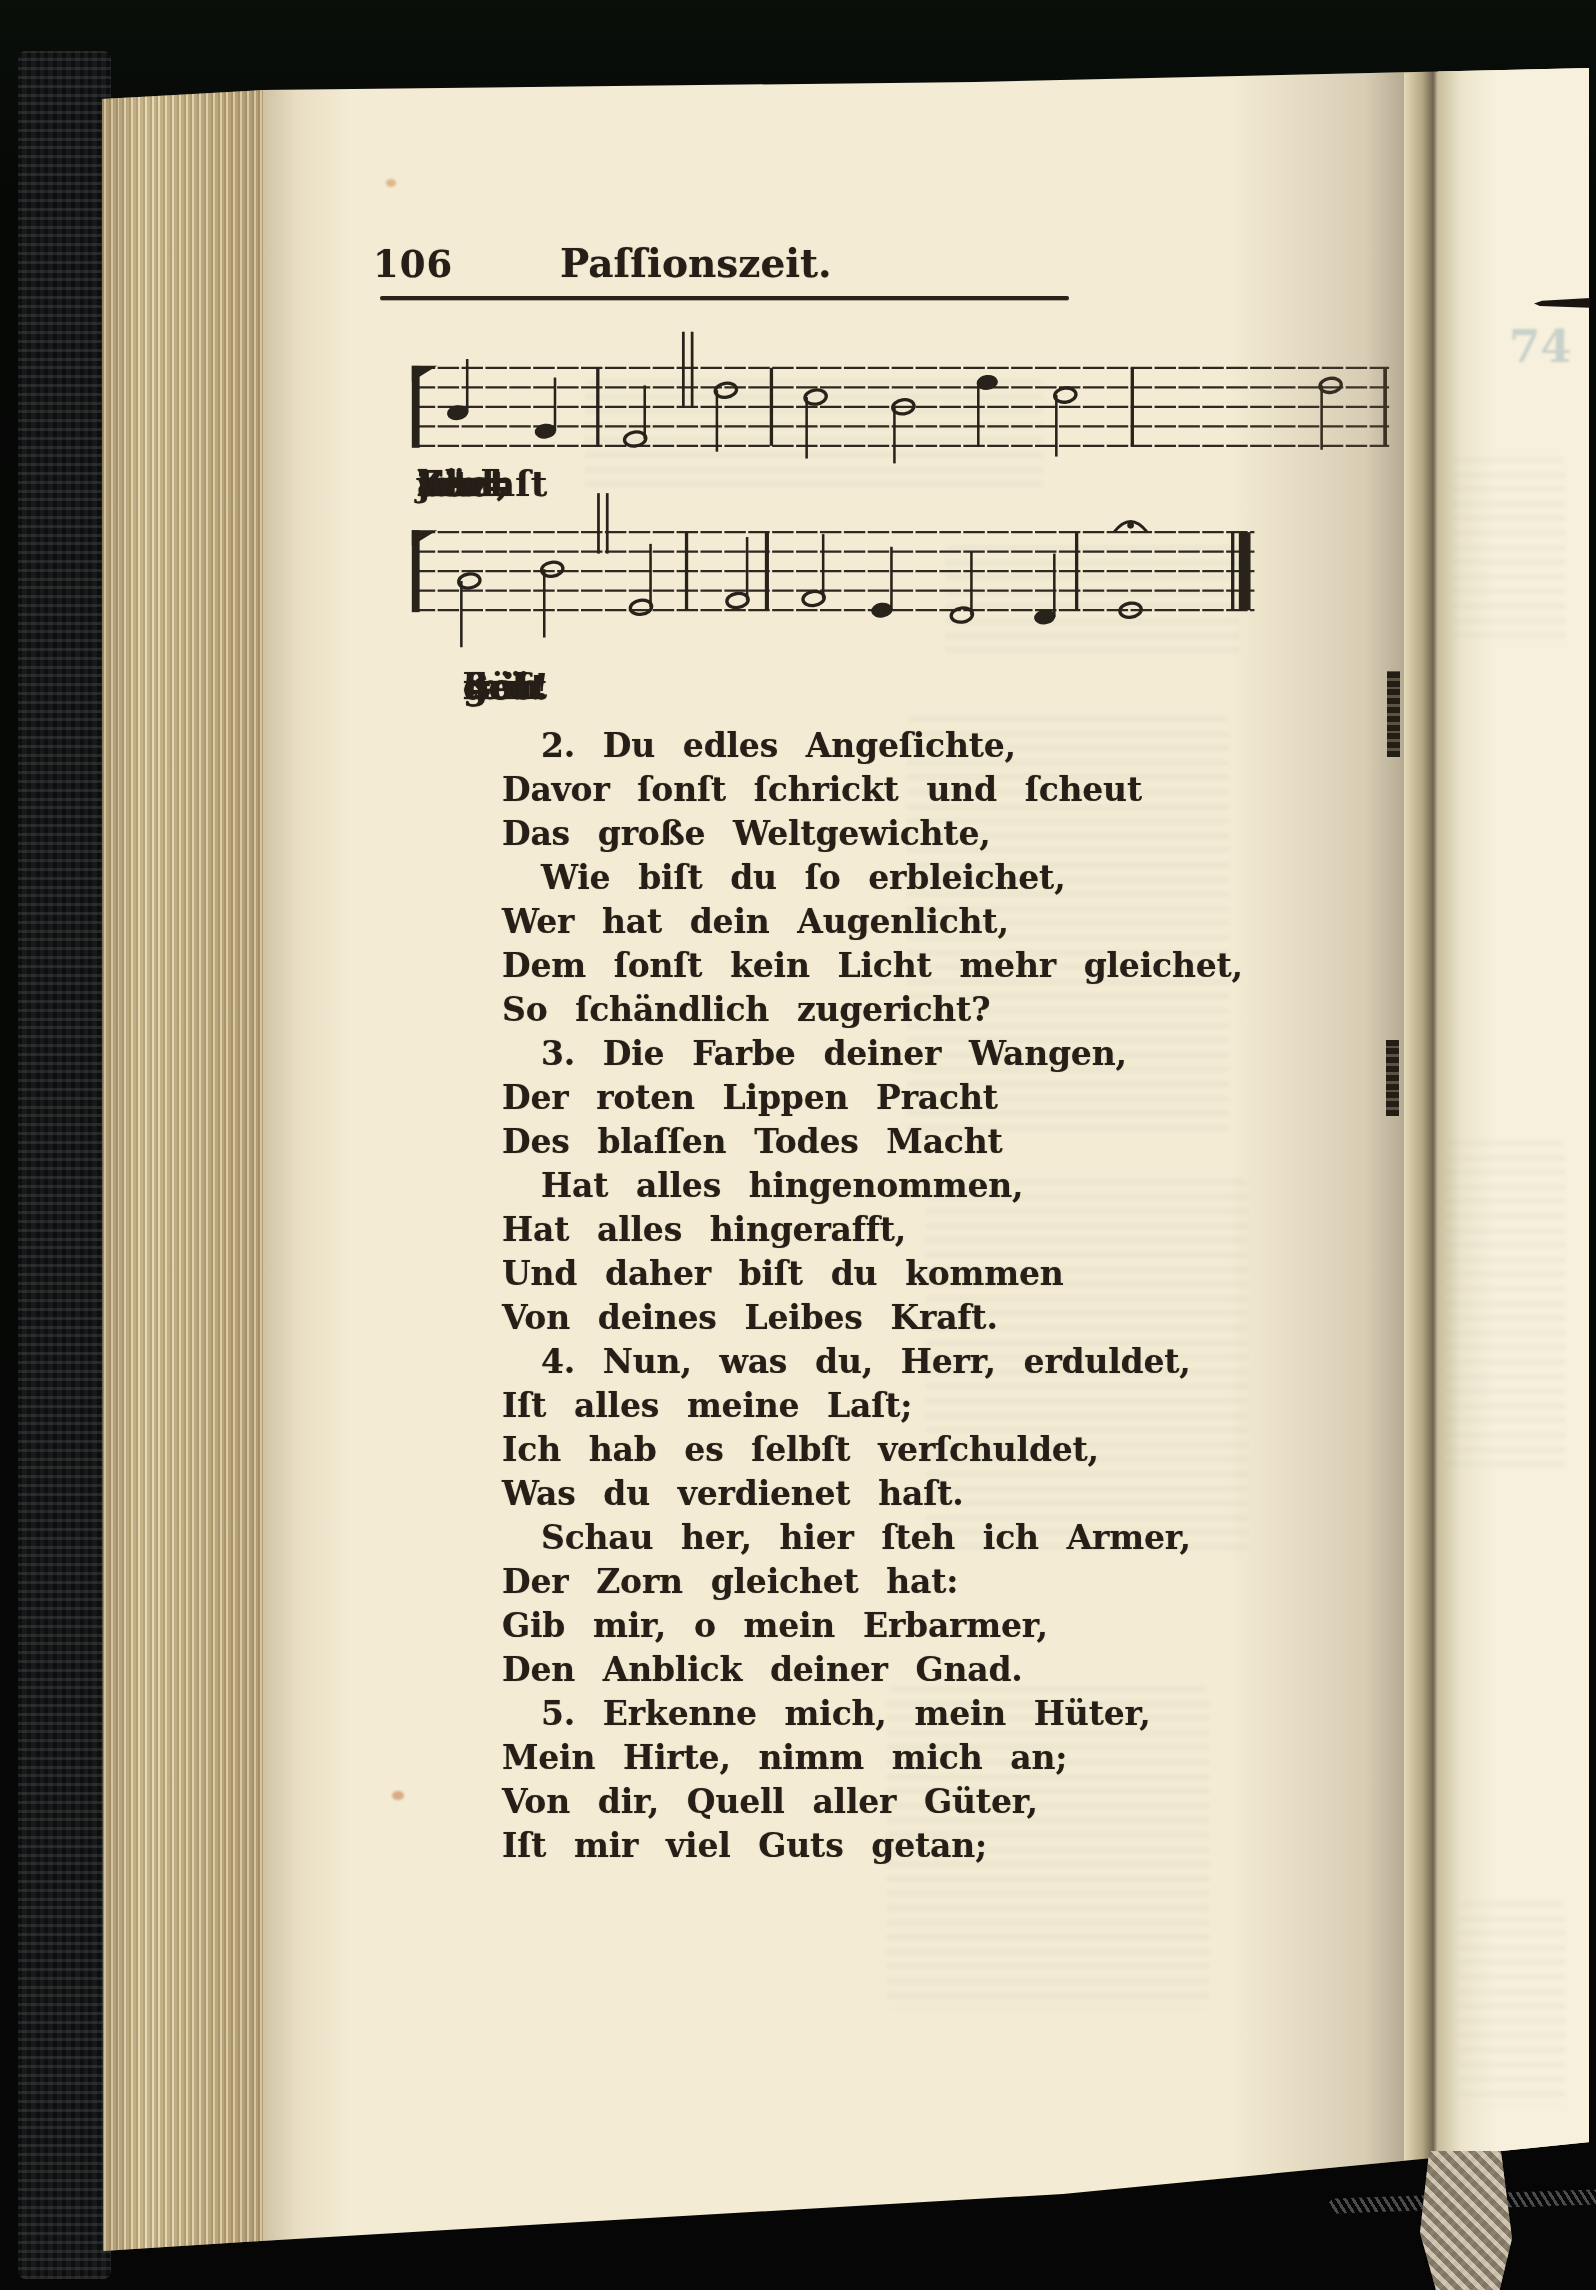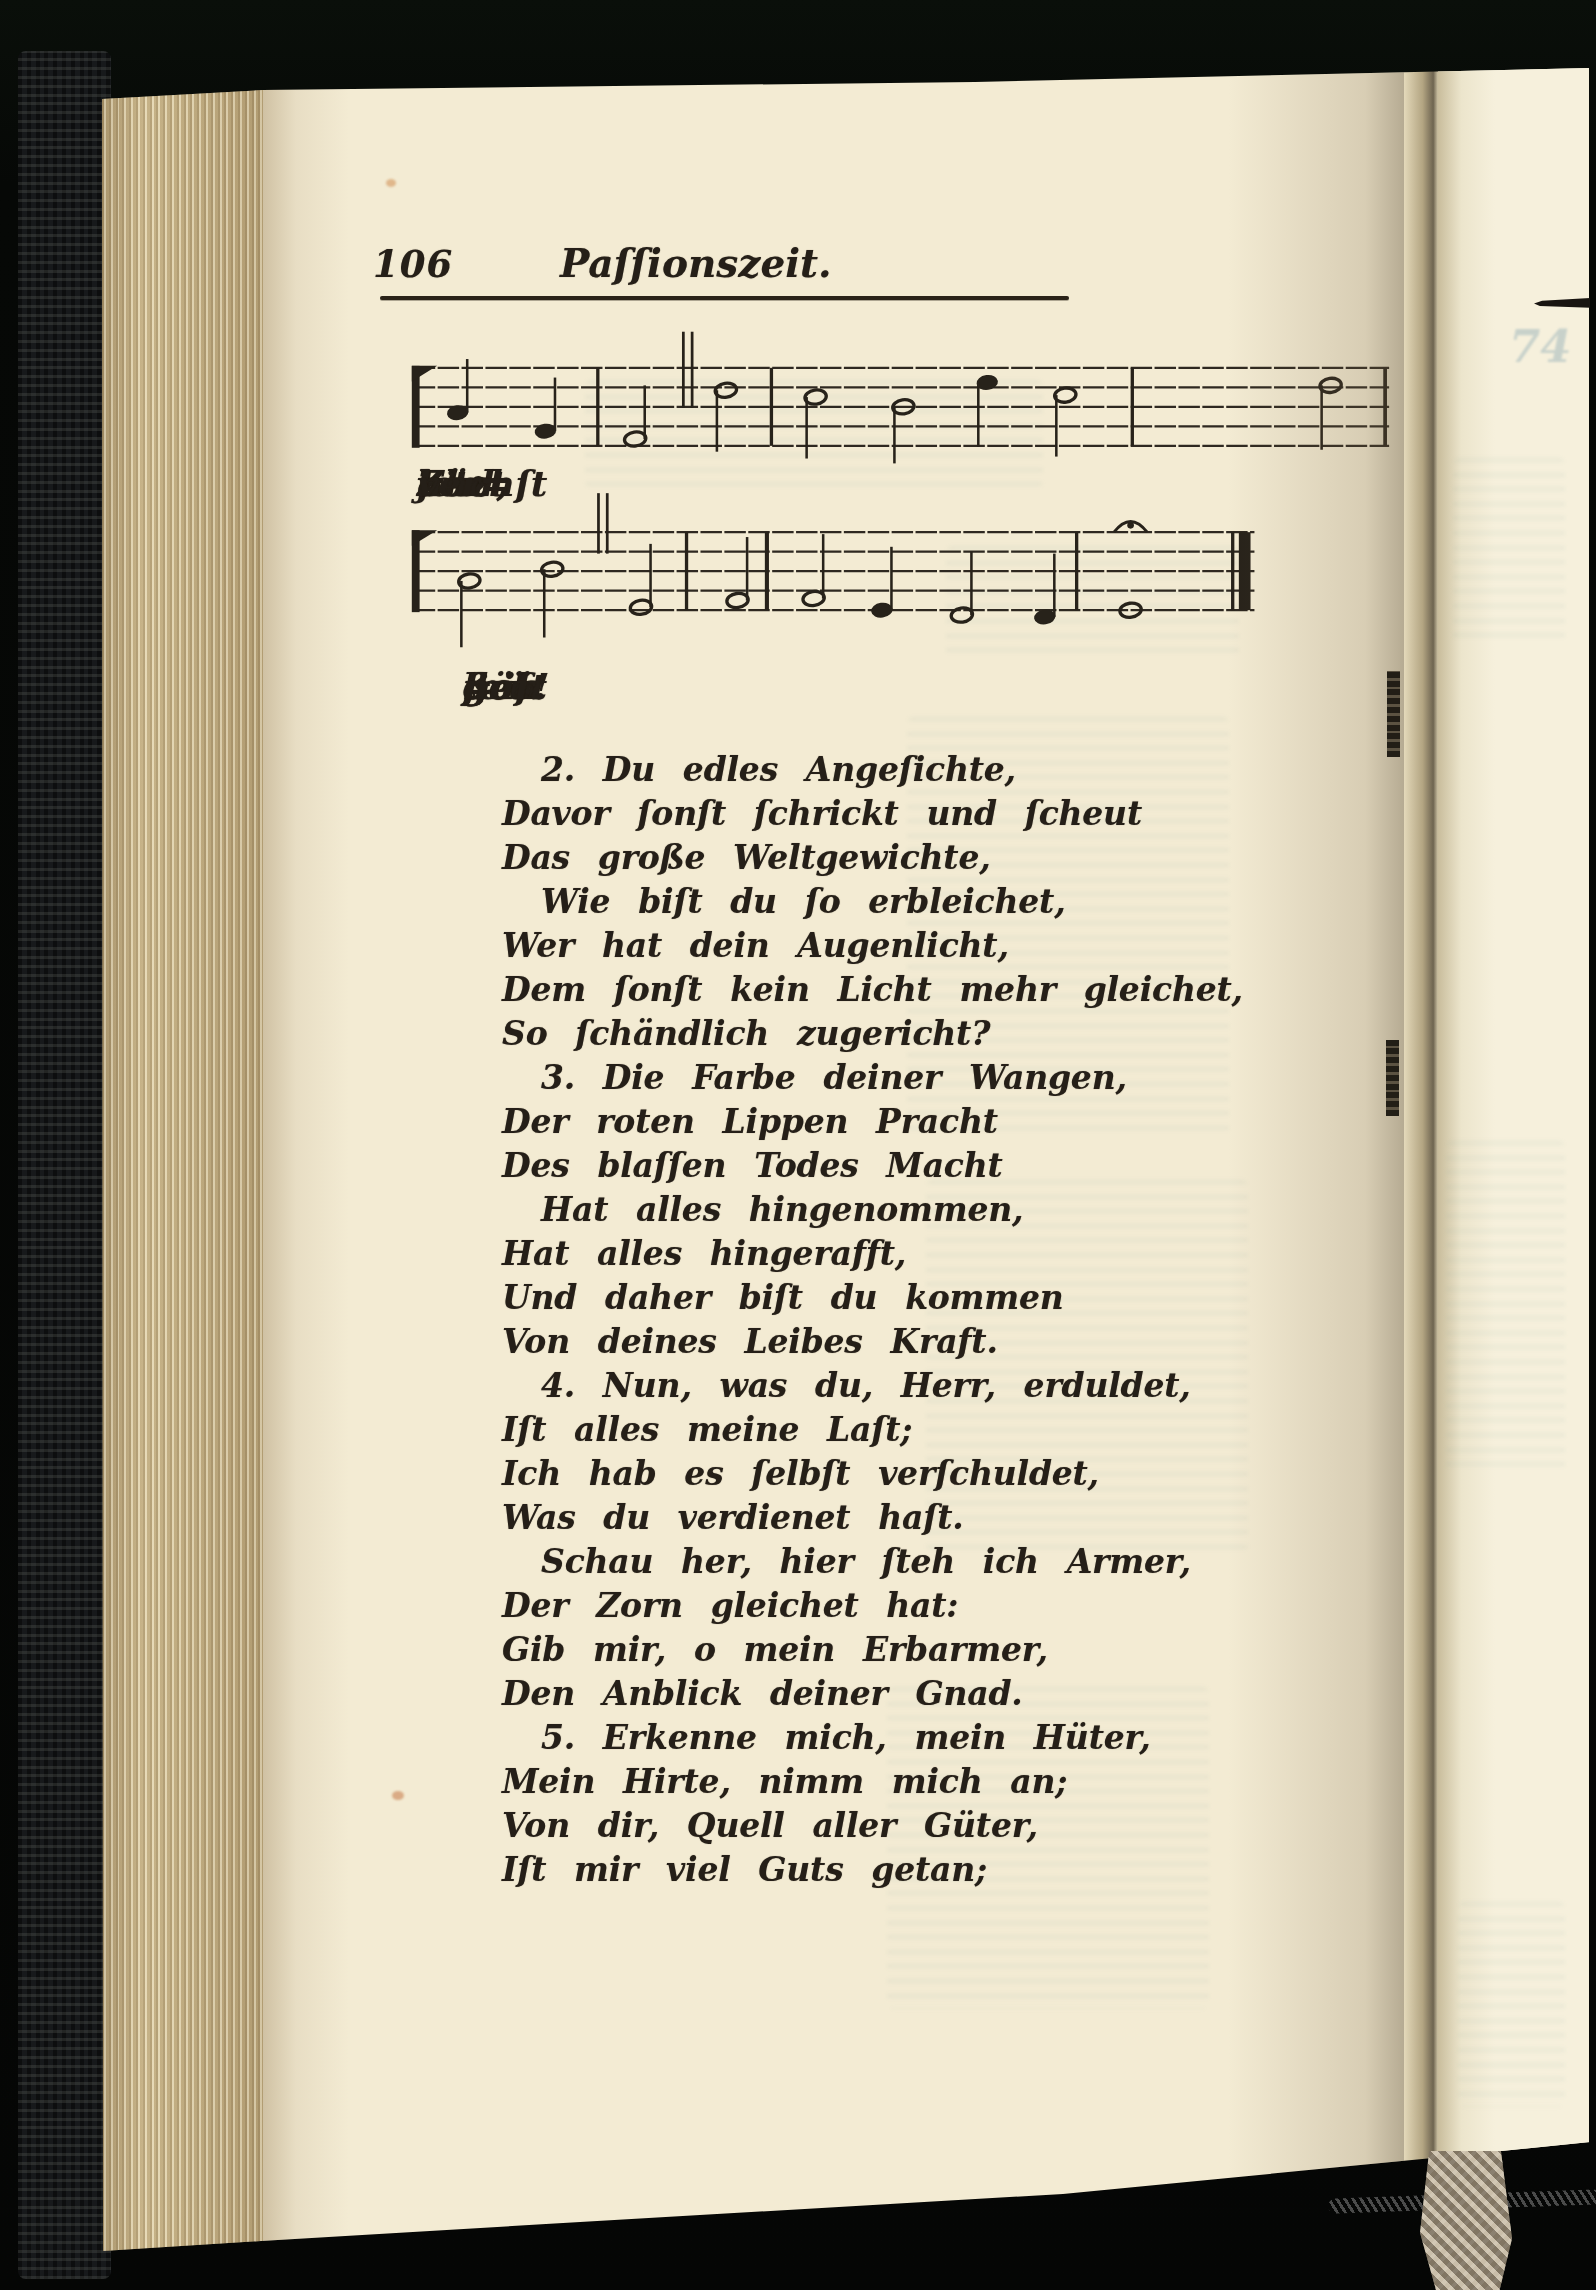--- a/index.html
+++ b/index.html
@@ -8,21 +8,21 @@
          font-family:"DejaVu Serif","Liberation Serif",serif;}
   .scene *{position:absolute;box-sizing:border-box;}
 
   
   .cover-edge{left:17.6px;top:51px;width:93px;height:2228px;background:#17191b;
     background-image:repeating-linear-gradient(0deg,rgba(125,130,120,.20) 0 2.9px,transparent 2.9px 8.8px),
                      repeating-linear-gradient(90deg,rgba(0,0,0,.45) 0 3.9px,transparent 3.9px 8.8px);
     border-radius:7.8px;}
   .book{left:0;top:0;width:1596px;height:2291px;
     clip-path:polygon(102px 99px,263px 90px,975px 82px,1590px 68px,1590px 2142px,
-                      1443px 2157px,1063px 2194px,546px 2224px,261px 2241px,103px 2251px);font-style:italic;}
+                      1443px 2157px,1063px 2194px,546px 2224px,261px 2241px,103px 2251px);}
   .fore-edge{left:102px;top:0;width:161px;height:2291px;background:#d9c89e;
     background-image:repeating-linear-gradient(90deg,rgba(120,95,55,.35) 0 2px,rgba(255,248,225,.38) 2px 3.9px,rgba(160,135,90,.32) 3.9px 6.8px),
                      linear-gradient(90deg,rgba(80,60,30,.30),transparent 25%,rgba(110,85,45,.28) 96%);}
   .page-main{left:263px;top:0;width:1141px;height:2291px;background:#f3ebd3;}
   .page-main::before{content:"";position:absolute;left:0;top:0;width:88px;height:100%;
     background:linear-gradient(90deg,rgba(150,125,85,.38),rgba(150,125,85,.12) 33px,transparent 86px);}
   .page-main::after{content:"";position:absolute;right:0;top:0;width:176px;height:100%;
     background:linear-gradient(90deg,transparent,rgba(120,100,70,.22) 78%,rgba(90,75,50,.40));}
   .gutter{left:1404px;top:0;width:34px;height:2291px;
     background:linear-gradient(90deg,#e4d9ba,#b3a582 55%,#6e6450 86%,#cfc4a4 100%);}
@@ -35,21 +35,21 @@
   .runtitle{left:297px;top:240px;width:254px;text-align:center;font-size:39px;font-weight:700;}
   .head-rule{left:117px;top:296px;width:689px;height:3.9px;background:#2a2318;border-radius:2px;
     box-shadow:0 1px 0 rgba(42,35,24,.35);}
 
   svg.staff{overflow:visible;}
   .lyrics{display:flex;justify-content:space-between;align-items:baseline;
     font-size:36px;font-weight:700;white-space:nowrap;}
   .lyr1{left:154px;top:462px;width:787px;}
   .lyr2{left:200px;top:665px;width:724px;}
 
-  .verses{left:239px;top:748px;width:858px;}
+  .verses{left:239px;top:724px;width:858px;}
   .verses p{position:static;margin:0;font-size:33px;font-weight:700;line-height:44px;
     word-spacing:.5em;letter-spacing:-0.2px;white-space:nowrap;}
   .verses p.ind{padding-left:39px;}
 
   
   .ghost-lines{background:repeating-linear-gradient(180deg,rgba(122,158,148,.17) 0 3.9px,transparent 3.9px 14.6px);
     filter:blur(2px);opacity:.55;border-radius:5.9px;}
   .ghost-num{left:1509px;top:320px;font-size:45px;font-weight:700;color:#a3b9bd;
     opacity:.55;filter:blur(1px);}
   .rule-frag{left:1534px;top:298px;width:58px;height:9.8px;background:#191511;

